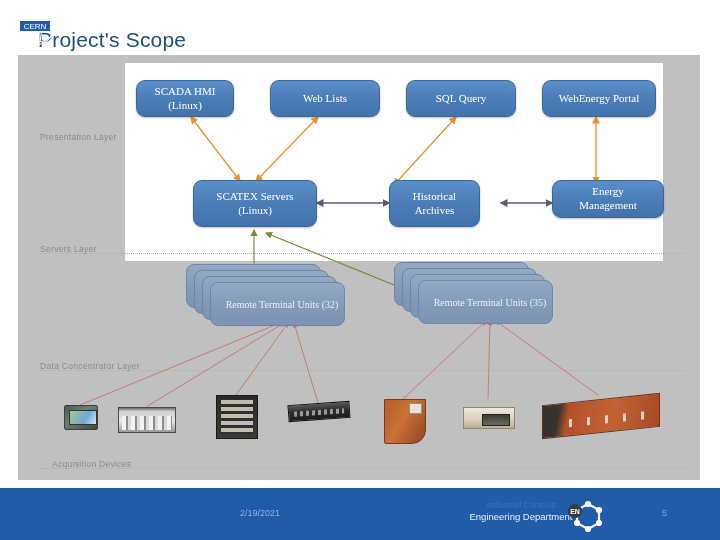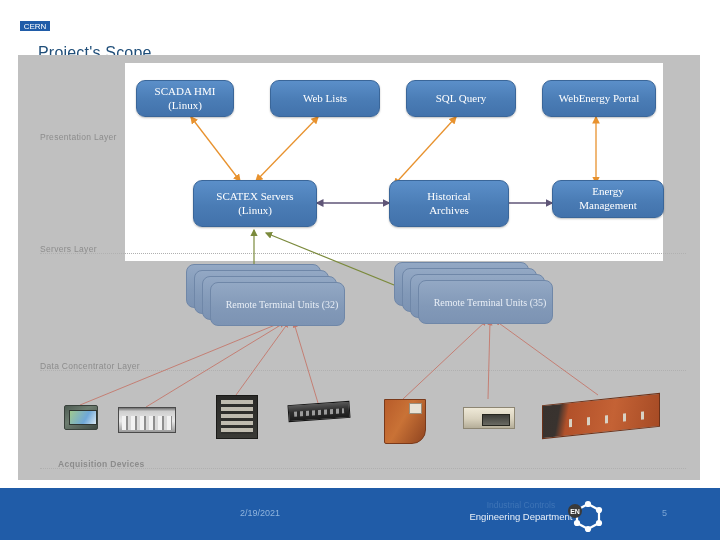--- a/index.html
+++ b/index.html
@@ -7,24 +7,23 @@
     width: 720px; height: 540px;
     overflow: hidden;
     background: #ffffff;
     font-family: "Liberation Sans", sans-serif;
   }
   #slide { position: relative; width: 720px; height: 540px; background: #ffffff; }
 
   
   .slide-title {
     position: absolute; left: 38px; top: 28px;
-    font-size: 16px; font-weight: 400;
+    font-size: 21px; font-weight: 400;
     color: #1f4e79; letter-spacing: .2px;
     white-space: nowrap;
-    margin-top: 16px;
   }
 
   
   .diagram-panel {
     position: absolute; left: 18px; top: 55px;
     width: 682px; height: 425px;
     background: #c0c0c0;
   }
   .white-panel {
     position: absolute; left: 107px; top: 8px;
@@ -184,21 +183,21 @@
 
     <div class="white-panel"></div>
 
     <div class="layer-divider" style="top:198px;"></div>
     <div class="layer-divider" style="top:315px;"></div>
     <div class="layer-divider" style="top:413px;"></div>
 
     <div class="layer-label" style="left:22px; top:77px;">Presentation Layer</div>
     <div class="layer-label" style="left:22px; top:189px;">Servers Layer</div>
     <div class="layer-label" style="left:22px; top:306px;">Data Concentrator Layer</div>
-    <div class="layer-label" style="left:40px; top:404px;font-weight:bold;">Acquisition Devices</div>
+    <div class="layer-label" style="left:34px; top:404px;">Acquisition Devices</div>
 
     <svg id="connectors" viewBox="0 0 682 425">
       <defs>
         <marker id="ar-o" markerWidth="6" markerHeight="6" refX="5" refY="3" orient="auto">
           <path d="M0,0 L6,3 L0,6 z" fill="#e8922e"></path>
         </marker>
         <marker id="ar-o-s" markerWidth="6" markerHeight="6" refX="1" refY="3" orient="auto">
           <path d="M6,0 L0,3 L6,6 z" fill="#e8922e"></path>
         </marker>
         <marker id="ar-p" markerWidth="6" markerHeight="6" refX="5" refY="3" orient="auto">
@@ -262,21 +261,21 @@
       <span>SQL Query</span>
     </div>
 
     <div class="node" style="left:175px; top:125px; width:124px; height:47px;">
       <span>
         <span>SCATEX Servers</span>
         <span>(Linux)</span>
       </span>
     </div>
 
-    <div class="node" style="left:371px; top:125px; width:120px; height:47px;">
+    <div class="node" style="left:371px; top:125px; width:91px; height:47px;">
       <span>
         <span>Historical</span>
         <span>Archives</span>
       </span>
     </div>
 
     <div class="node" style="left:534px; top:125px; width:112px; height:38px;">
       <span>
         <span>Energy</span>
         <span>Management</span>

